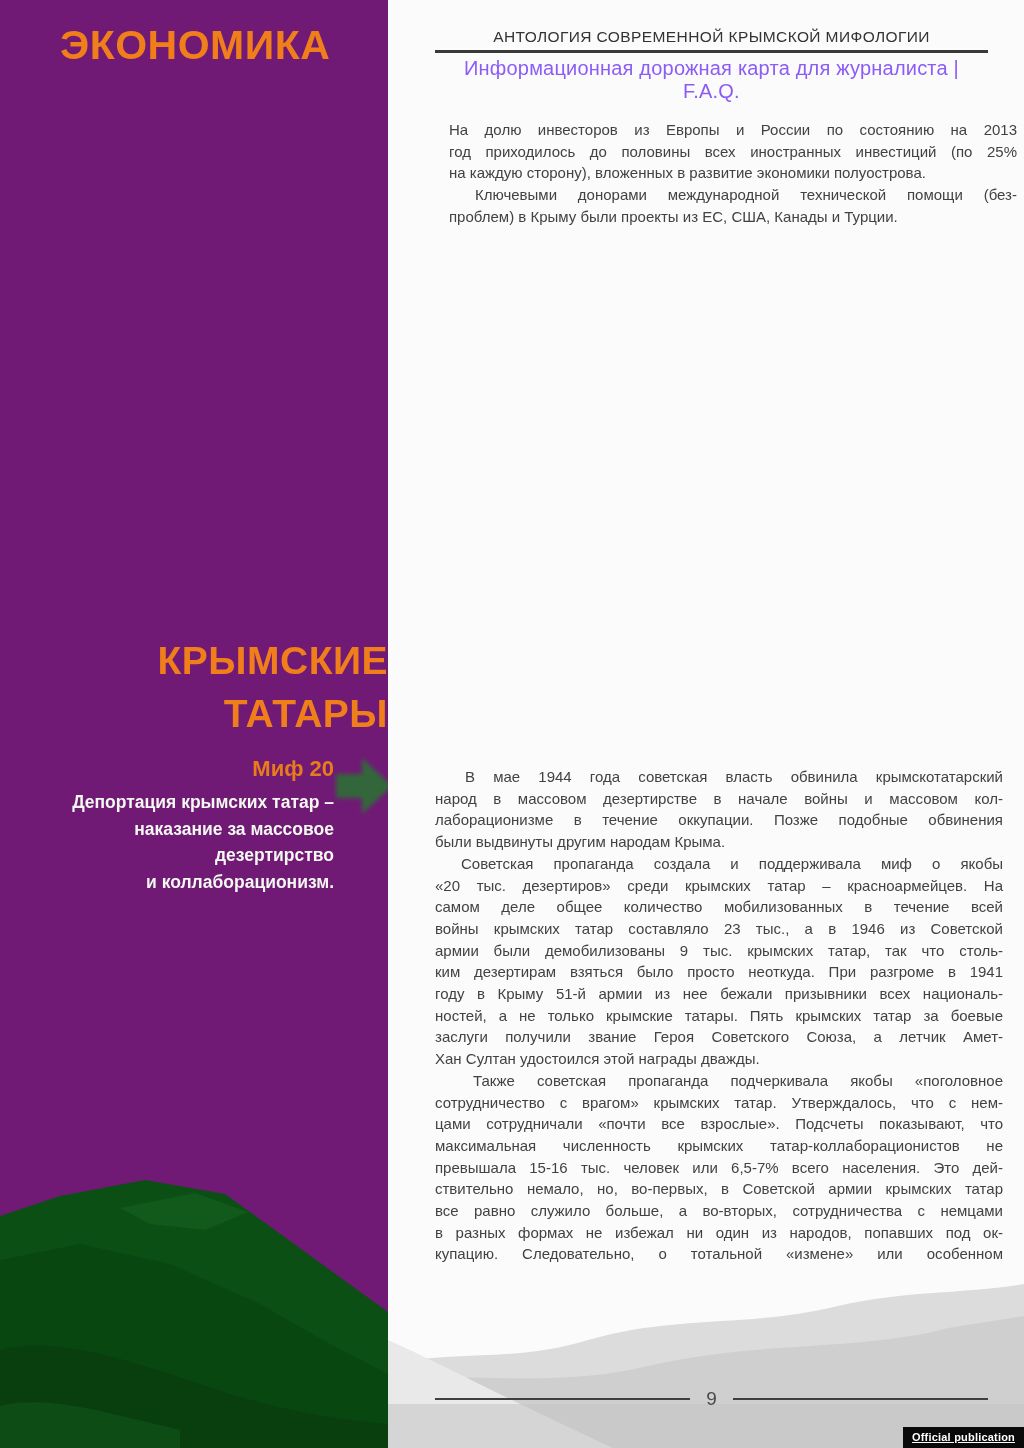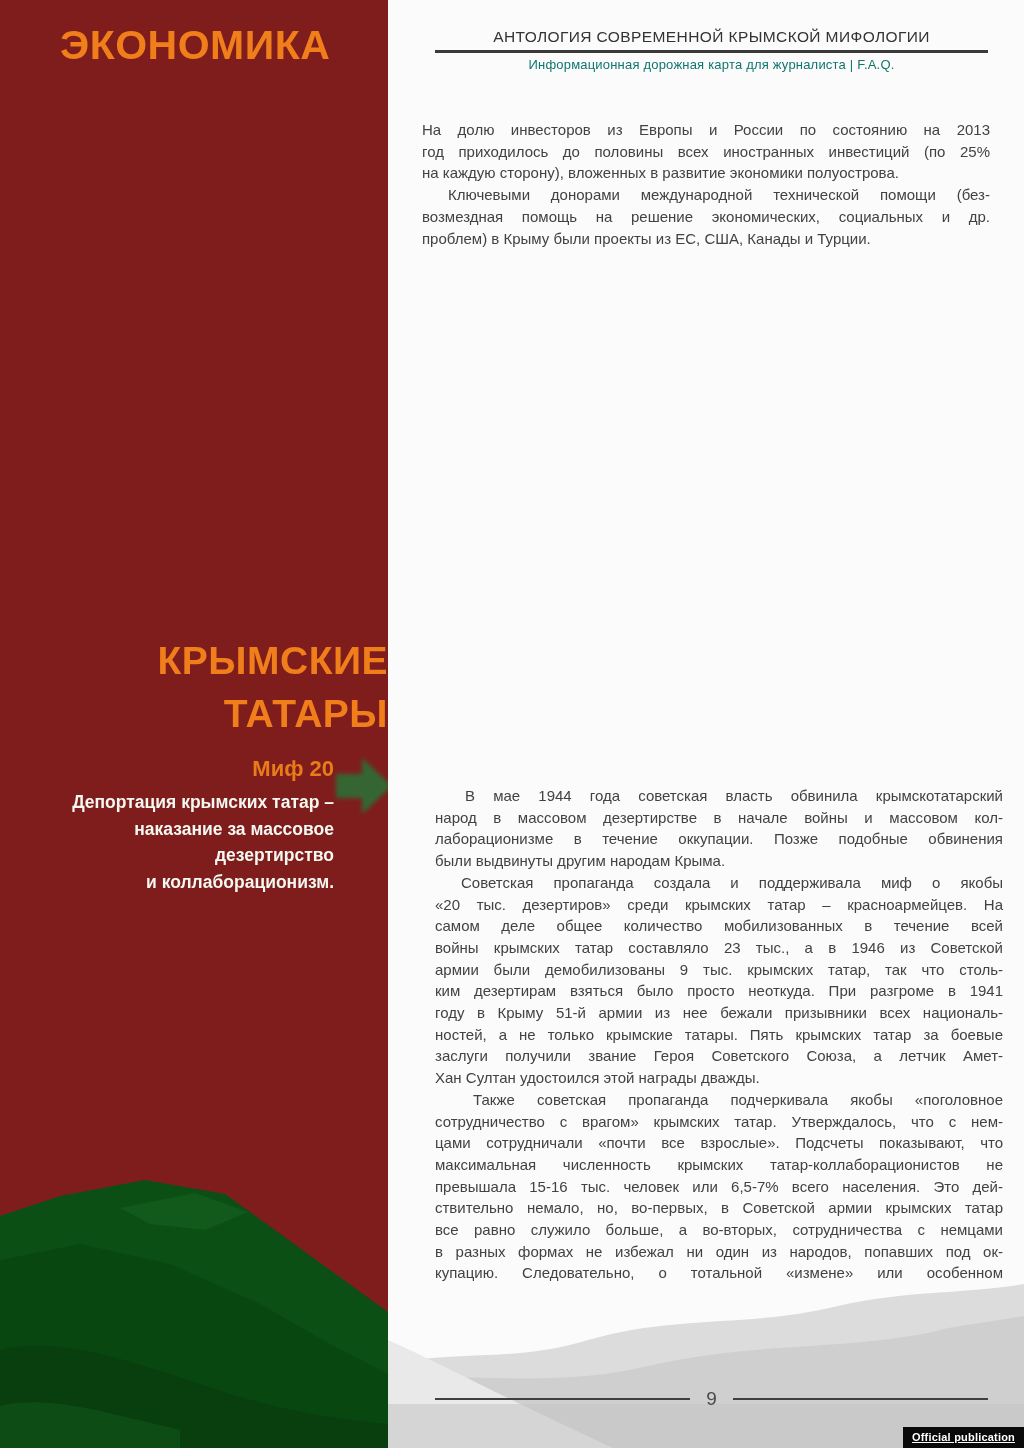--- a/index.html
+++ b/index.html
@@ -2,39 +2,39 @@
 <html><head>
 <meta charset="utf-8">
 <style>
   html,body{margin:0;padding:0;background:#e8e8e8;}
   .page{
     position:relative; width:1024px; height:1448px; overflow:hidden;
     background:#fbfbfb; font-family:"Liberation Sans", sans-serif;
   }
   
   .sidebar{position:absolute; left:0; top:0; width:388px; height:100%;
-    background:#7f1d1d; overflow:hidden;}
+    background:#701a75; overflow:hidden;}
   .econ{position:absolute; left:60px; top:22px; font-size:41px; font-weight:bold;
     color:#ef7e1b; letter-spacing:0.5px;}
   .crimean{position:absolute; top:634px; left:0; width:100%; text-align:right;
     font-size:39px; font-weight:bold; color:#ef7e1b; line-height:53px; letter-spacing:0.5px;}
   .myth{position:absolute; right:54px; top:756px; width:310px; text-align:right; z-index:2;}
   .myth-label{font-size:22px; font-weight:bold; color:#e87b1a; margin-bottom:7px;}
   .myth-desc div{font-size:17.5px; font-weight:bold; color:#f4f8f1; line-height:26.5px;}
   .arrow{position:absolute; left:336px; top:750px; width:58px; height:72px;
     filter:blur(2px); opacity:0.9; z-index:1;}
   .green-mountains{position:absolute; left:0; bottom:0; width:388px; height:310px;}
   
   .content{position:absolute; left:388px; top:0; width:636px; height:100%;}
   .gray-mountains{position:absolute; left:0; bottom:0; width:636px; height:170px; z-index:1;}
   .header{position:absolute; left:47px; right:36px; top:28px; text-align:center; z-index:2;}
   .h-title{font-size:15.5px; font-weight:normal; color:#333; letter-spacing:0.4px;}
   .h-rule{height:2.5px; background:#3a3a3a; margin-top:4px;}
-  .h-sub{font-size:13px; color:#0f766e; margin-top:4px; letter-spacing:0.2px;}
-  .block1{position:absolute; left:34px; width:568px; top:119px; z-index:2;}
+  .h-sub{font-size:20px; color:#8b5cf6; margin-top:4px; letter-spacing:0.2px;}
+  .block1{position:absolute; left:61px; width:568px; top:119px; z-index:2;}
   .block2{position:absolute; left:47px; width:568px; top:766px; z-index:2;}
   .tline{font-size:15px; line-height:21.7px; color:#424242;
     text-align:justify; text-align-last:justify;}
   .tline.tlast{text-align-last:left;}
   .pagefoot{position:absolute; left:47px; right:36px; top:1388px;
     display:flex; align-items:center; z-index:3;}
   .frule{flex:1; height:2px; background:#3f3f3f;}
   .pnum{padding:0 16px; font-size:19px; color:#4a4a4a;}
   .badge{position:absolute; right:0; bottom:0; background:#0a0a0a; color:#ffffff;
     font-size:11px; font-weight:bold; padding:4px 9px 5px; z-index:4; letter-spacing:0.2px;text-decoration:underline;}
@@ -90,28 +90,27 @@
     </header>
 
     <section class="block1">
         <div class="para">
           <div class="tline">На долю инвесторов из Европы и России по состоянию на 2013</div>
           <div class="tline">год приходилось до половины всех иностранных инвестиций (по 25%</div>
           <div class="tline tlast">на каждую сторону), вложенных в развитие экономики полуострова.</div>
         </div>
         <div class="para">
           <div class="tline" style="padding-left: 26px;">Ключевыми донорами международной технической помощи (без-</div>
-          <div class="tline">возмездная помощь на решение экономических, социальных и др.</div>
           <div class="tline tlast">проблем) в Крыму были проекты из ЕС, США, Канады и Турции.</div>
         </div>
       </section>
 
     <section class="block2">
         <div class="para">
-          <div class="tline" style="padding-left: 30px; margin-top: 19px;">В мае 1944 года советская власть обвинила крымскотатарский</div>
+          <div class="tline" style="padding-left: 30px;">В мае 1944 года советская власть обвинила крымскотатарский</div>
           <div class="tline">народ в массовом дезертирстве в начале войны и массовом кол-</div>
           <div class="tline">лаборационизме в течение оккупации. Позже подобные обвинения</div>
           <div class="tline tlast">были выдвинуты другим народам Крыма.</div>
         </div>
         <div class="para">
           <div class="tline" style="padding-left: 26px;">Советская пропаганда создала и поддерживала миф о якобы</div>
           <div class="tline">«20 тыс. дезертиров» среди крымских татар – красноармейцев. На</div>
           <div class="tline">самом деле общее количество мобилизованных в течение всей</div>
           <div class="tline">войны крымских татар составляло 23 тыс., а в 1946 из Советской</div>
           <div class="tline">армии были демобилизованы 9 тыс. крымских татар, так что столь-</div>

